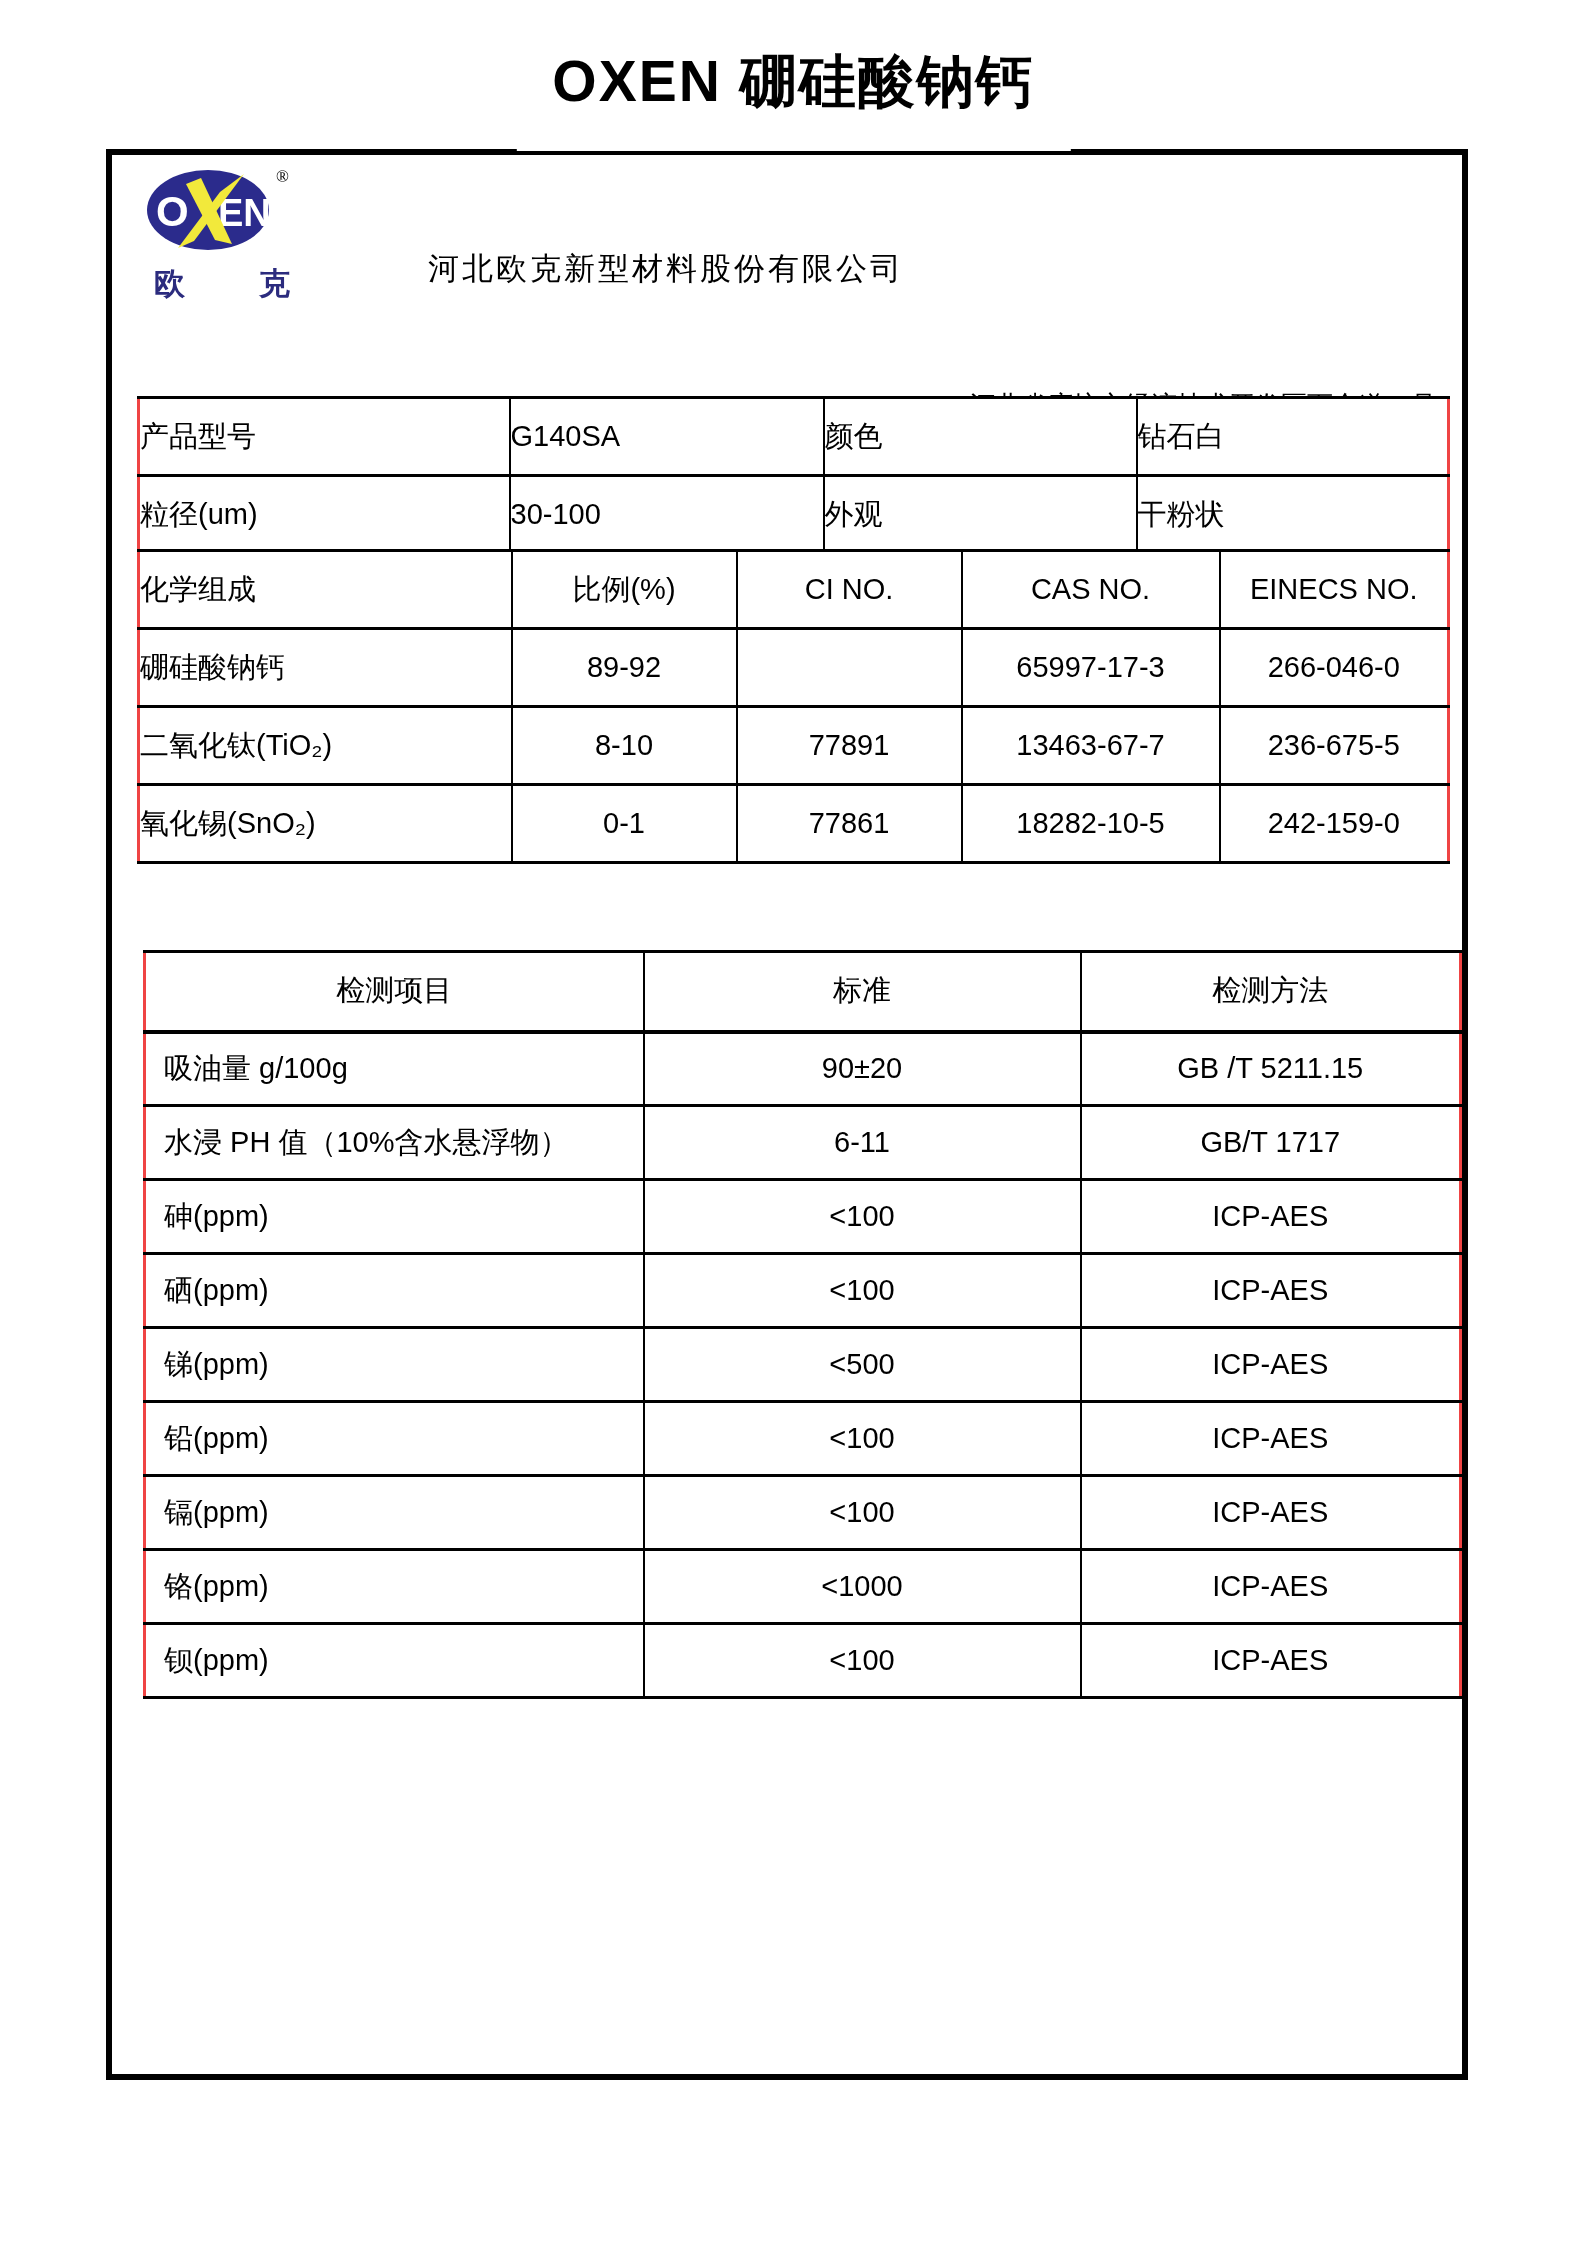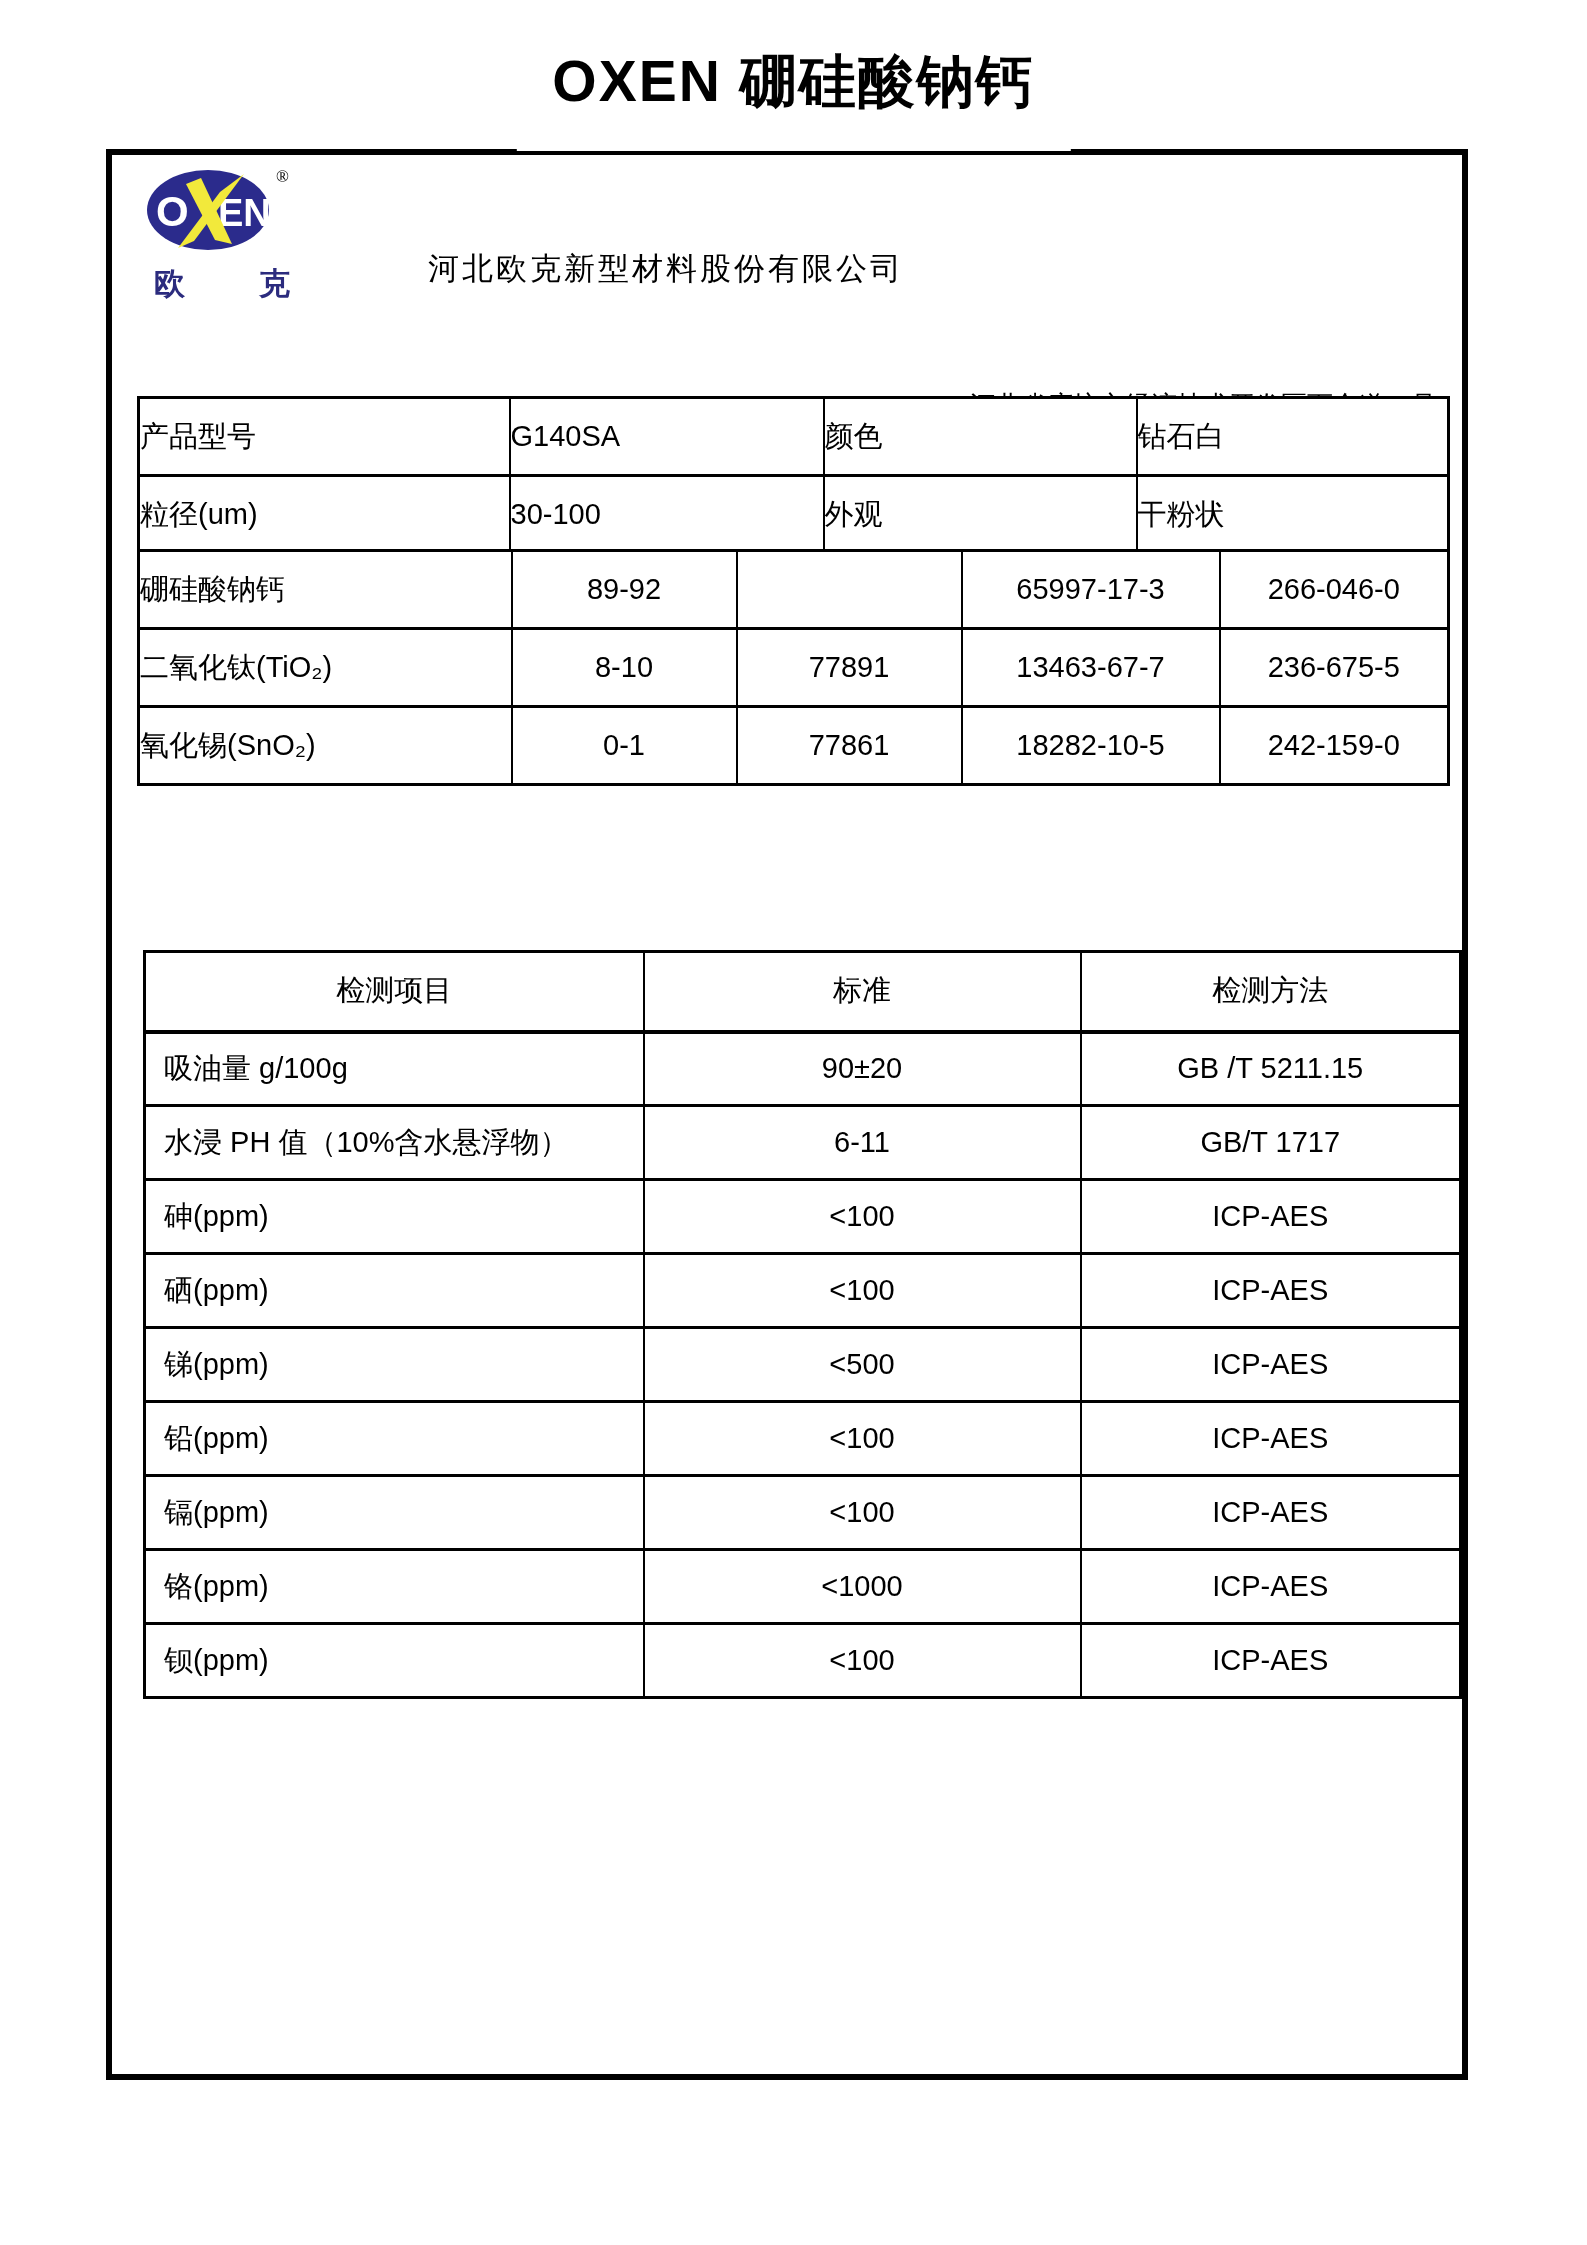--- a/index.html
+++ b/index.html
@@ -38,21 +38,21 @@
   }
   .contact{
     position:absolute;right:150px;top:328px;z-index:2;text-align:right;
     font-family:"Liberation Serif","DejaVu Serif",serif;
     font-size:26px;line-height:31px;white-space:pre;
   }
 
   
   table.t{
     position:absolute;border-collapse:collapse;table-layout:fixed;z-index:2;
-    border:3px solid #000000;background:#fff;
+    border:3px solid #ef4444;background:#fff;
   }
   table.t td{
     border:2px solid #000;border-top-width:3px;border-bottom-width:3px;
     font-size:29px;padding:0;vertical-align:middle;overflow:hidden;
   }
   .tA{left:137px;top:396px;width:1310px;}
   .tA tr{height:78px;}
   .tB{left:137px;top:549px;width:1310px;}
   .tB tr{height:78px;}
   .t2{left:134px;top:950px;width:1319px;margin-left:9px;}
@@ -123,20 +123,27 @@
   <table class="t tB">
     <colgroup>
         <col style="width:373px">
         <col style="width:225px">
         <col style="width:225px">
         <col style="width:258px">
         <col style="width:229px">
       </colgroup>
     <tbody>
       <tr>
+        <td class="lbl">化学组成</td>
+        <td class="ctr">比例(%)</td>
+        <td class="ctr">CI NO.</td>
+        <td class="ctr">CAS NO.</td>
+        <td class="ctr">EINECS NO.</td>
+      </tr>
+      <tr>
         <td class="lbl">硼硅酸钠钙</td>
         <td class="ctr">89-92</td>
         <td class="ctr"></td>
         <td class="ctr">65997-17-3</td>
         <td class="ctr">266-046-0</td>
       </tr>
       <tr>
         <td class="lbl">二氧化钛(TiO₂)</td>
         <td class="ctr">8-10</td>
         <td class="ctr">77891</td>

